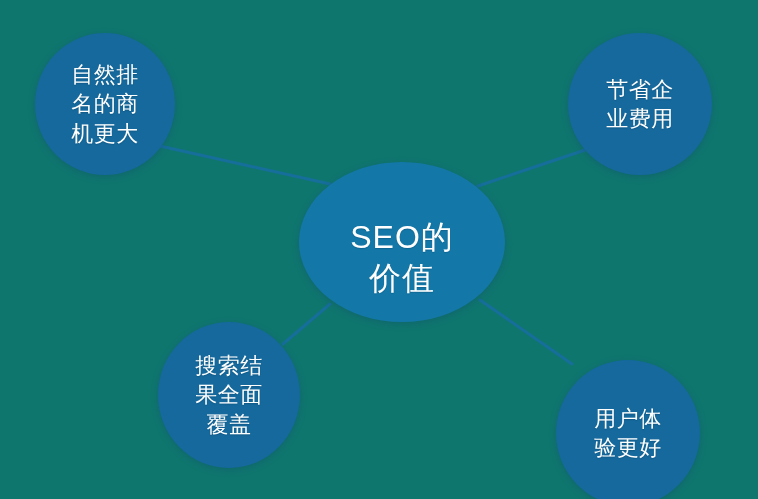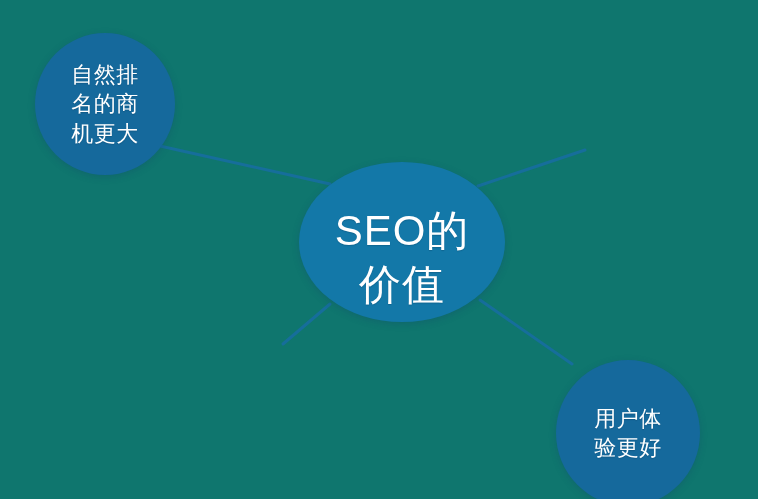--- a/index.html
+++ b/index.html
@@ -41,21 +41,21 @@
     white-space: pre-line;
     line-height: 1.32;
     letter-spacing: 0.5px;
     text-shadow: 0 1px 1px rgba(0,40,70,0.22);
     padding: 0 4px;
   }
   .node.central {
     z-index: 3;
   }
   .node.central .node-label {
-    font-size: 42px;
+    font-size: 32px;
     line-height: 1.28;
     letter-spacing: 1px;
     margin-top: 31px;
   }
   .node.satellite {
     z-index: 2;
   }
   .node.satellite .node-label {
     font-size: 22px;
   }
@@ -71,21 +71,30 @@
     <line stroke="#166E9B" stroke-width="3" stroke-linecap="round" x1="330" y1="304" x2="283" y2="344"></line>
     <line stroke="#166E9B" stroke-width="3" stroke-linecap="round" x1="480" y1="300" x2="572" y2="364"></line>
   </svg>
 
   <div class="node satellite" style="left: 35px; top: 33px; width: 140px; height: 142px; background: rgb(21, 105, 156);">
     <span class="node-label">自然排
 名的商
 机更大</span>
   </div>
 
+  <div class="node satellite" style="left: 568px; top: 33px; width: 144px; height: 142px; background: rgb(21, 105, 156);">
+    <span class="node-label">节省企
+业费用</span>
+  </div>
 
+  <div class="node satellite" style="left: 158px; top: 322px; width: 142px; height: 146px; background: rgb(21, 105, 156);">
+    <span class="node-label">搜索结
+果全面
+覆盖</span>
+  </div>
 
   <div class="node satellite" style="left: 556px; top: 360px; width: 144px; height: 146px; background: rgb(21, 105, 156);">
     <span class="node-label">用户体
 验更好</span>
   </div>
 
   <div class="node central" style="left: 299px; top: 162px; width: 206px; height: 160px; background: rgb(19, 120, 168);">
     <span class="node-label">SEO的
 价值</span>
   </div>

